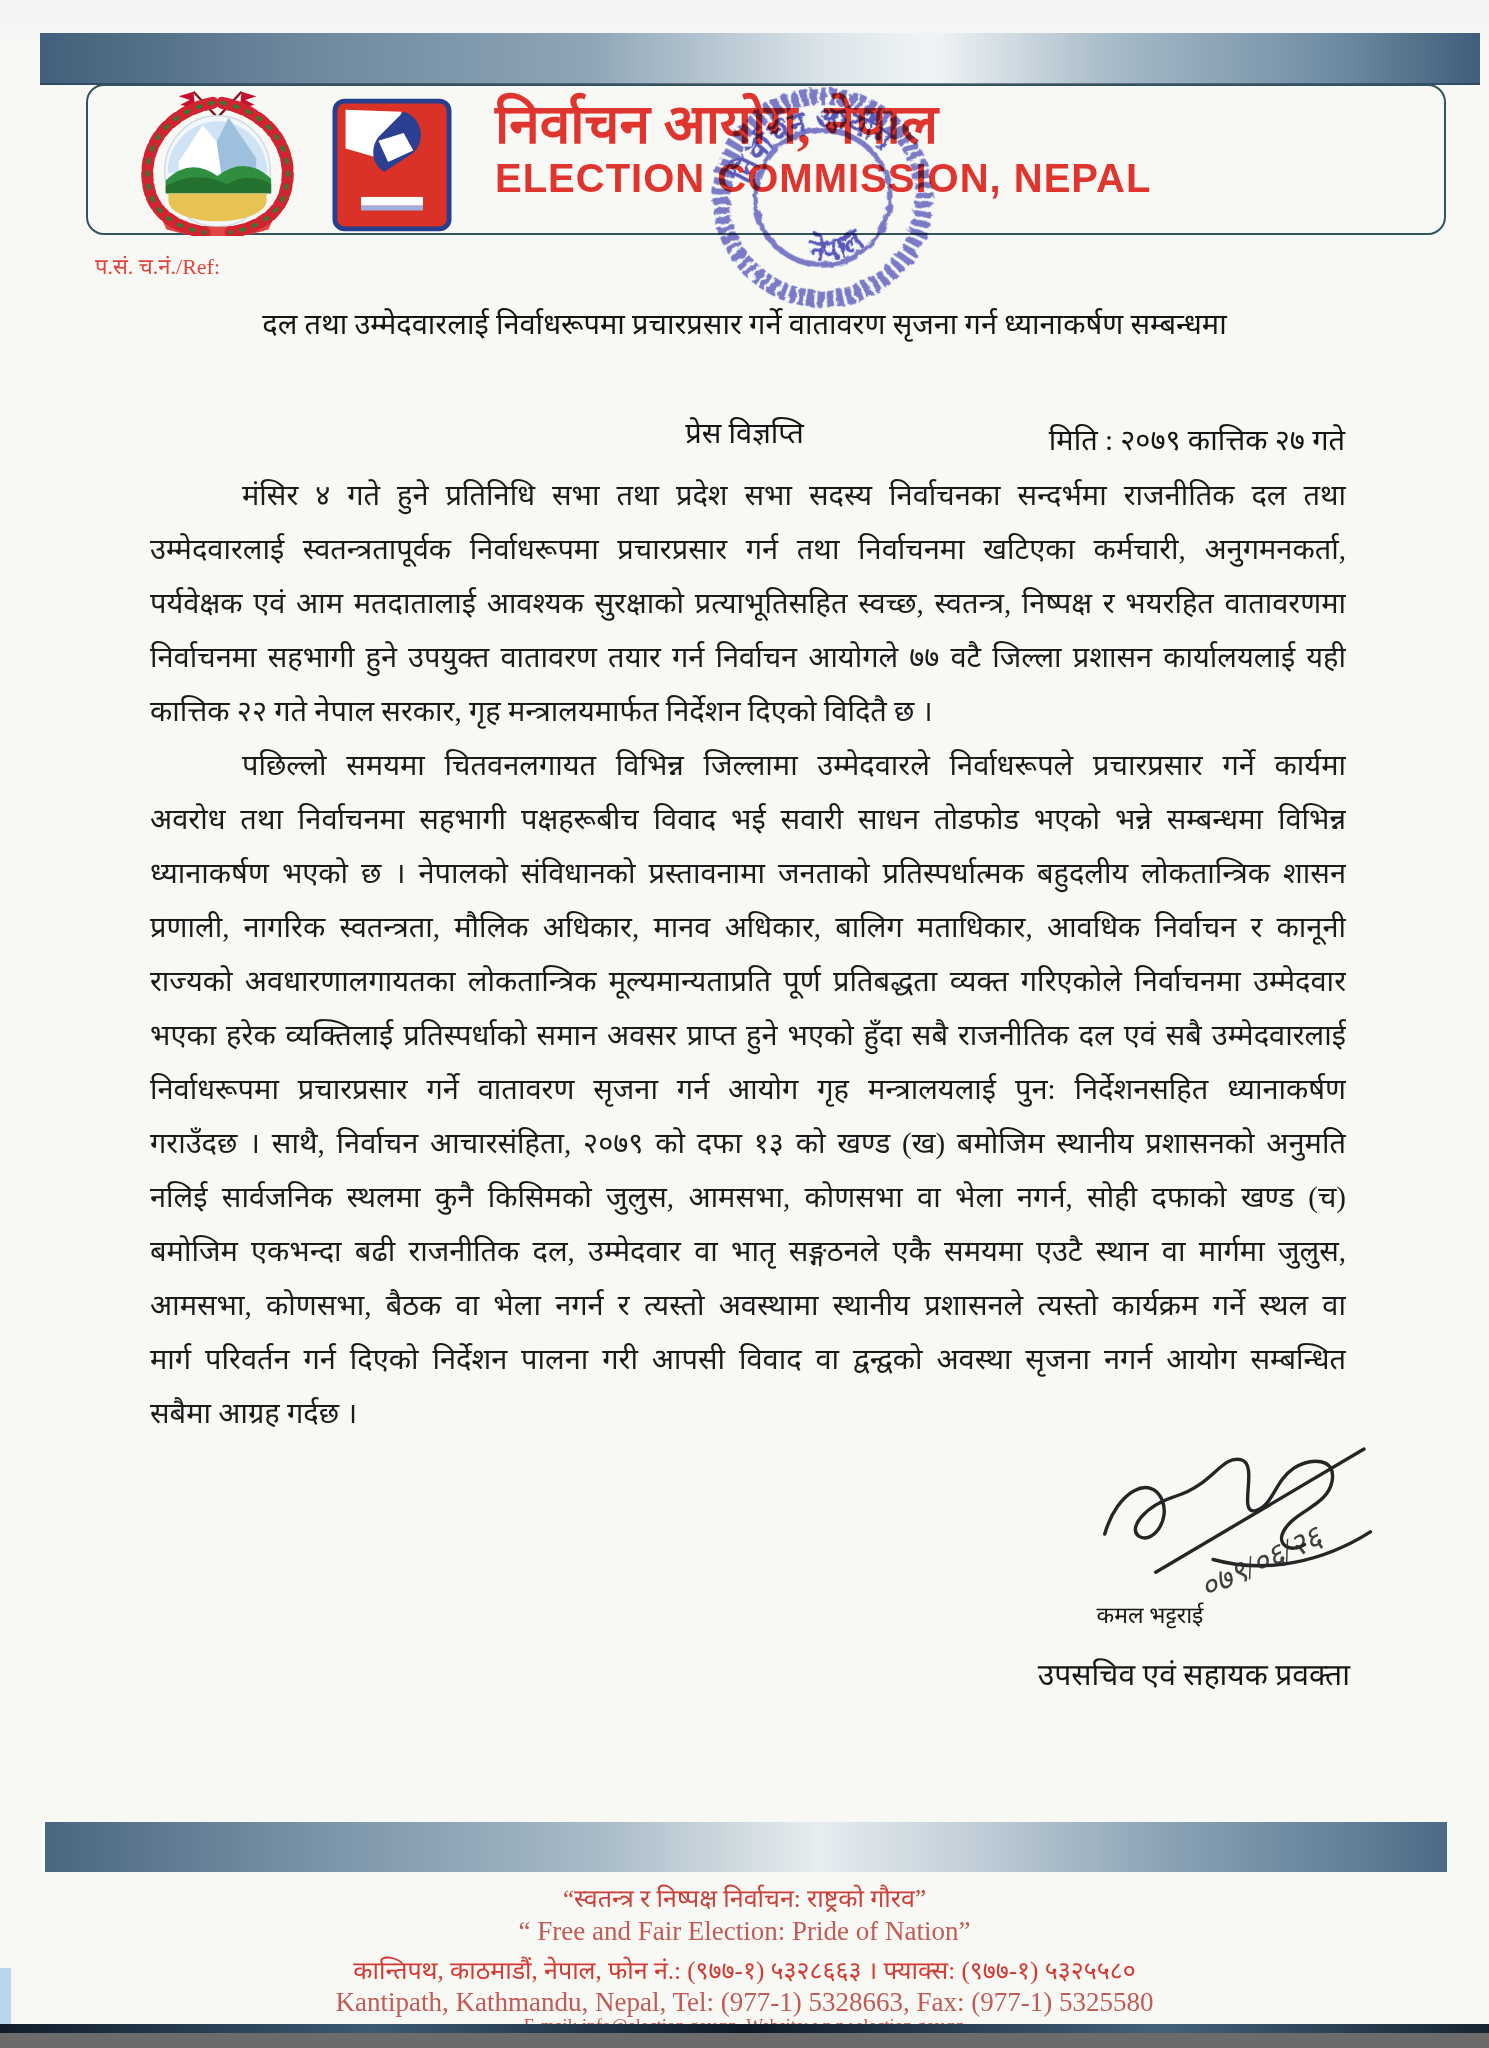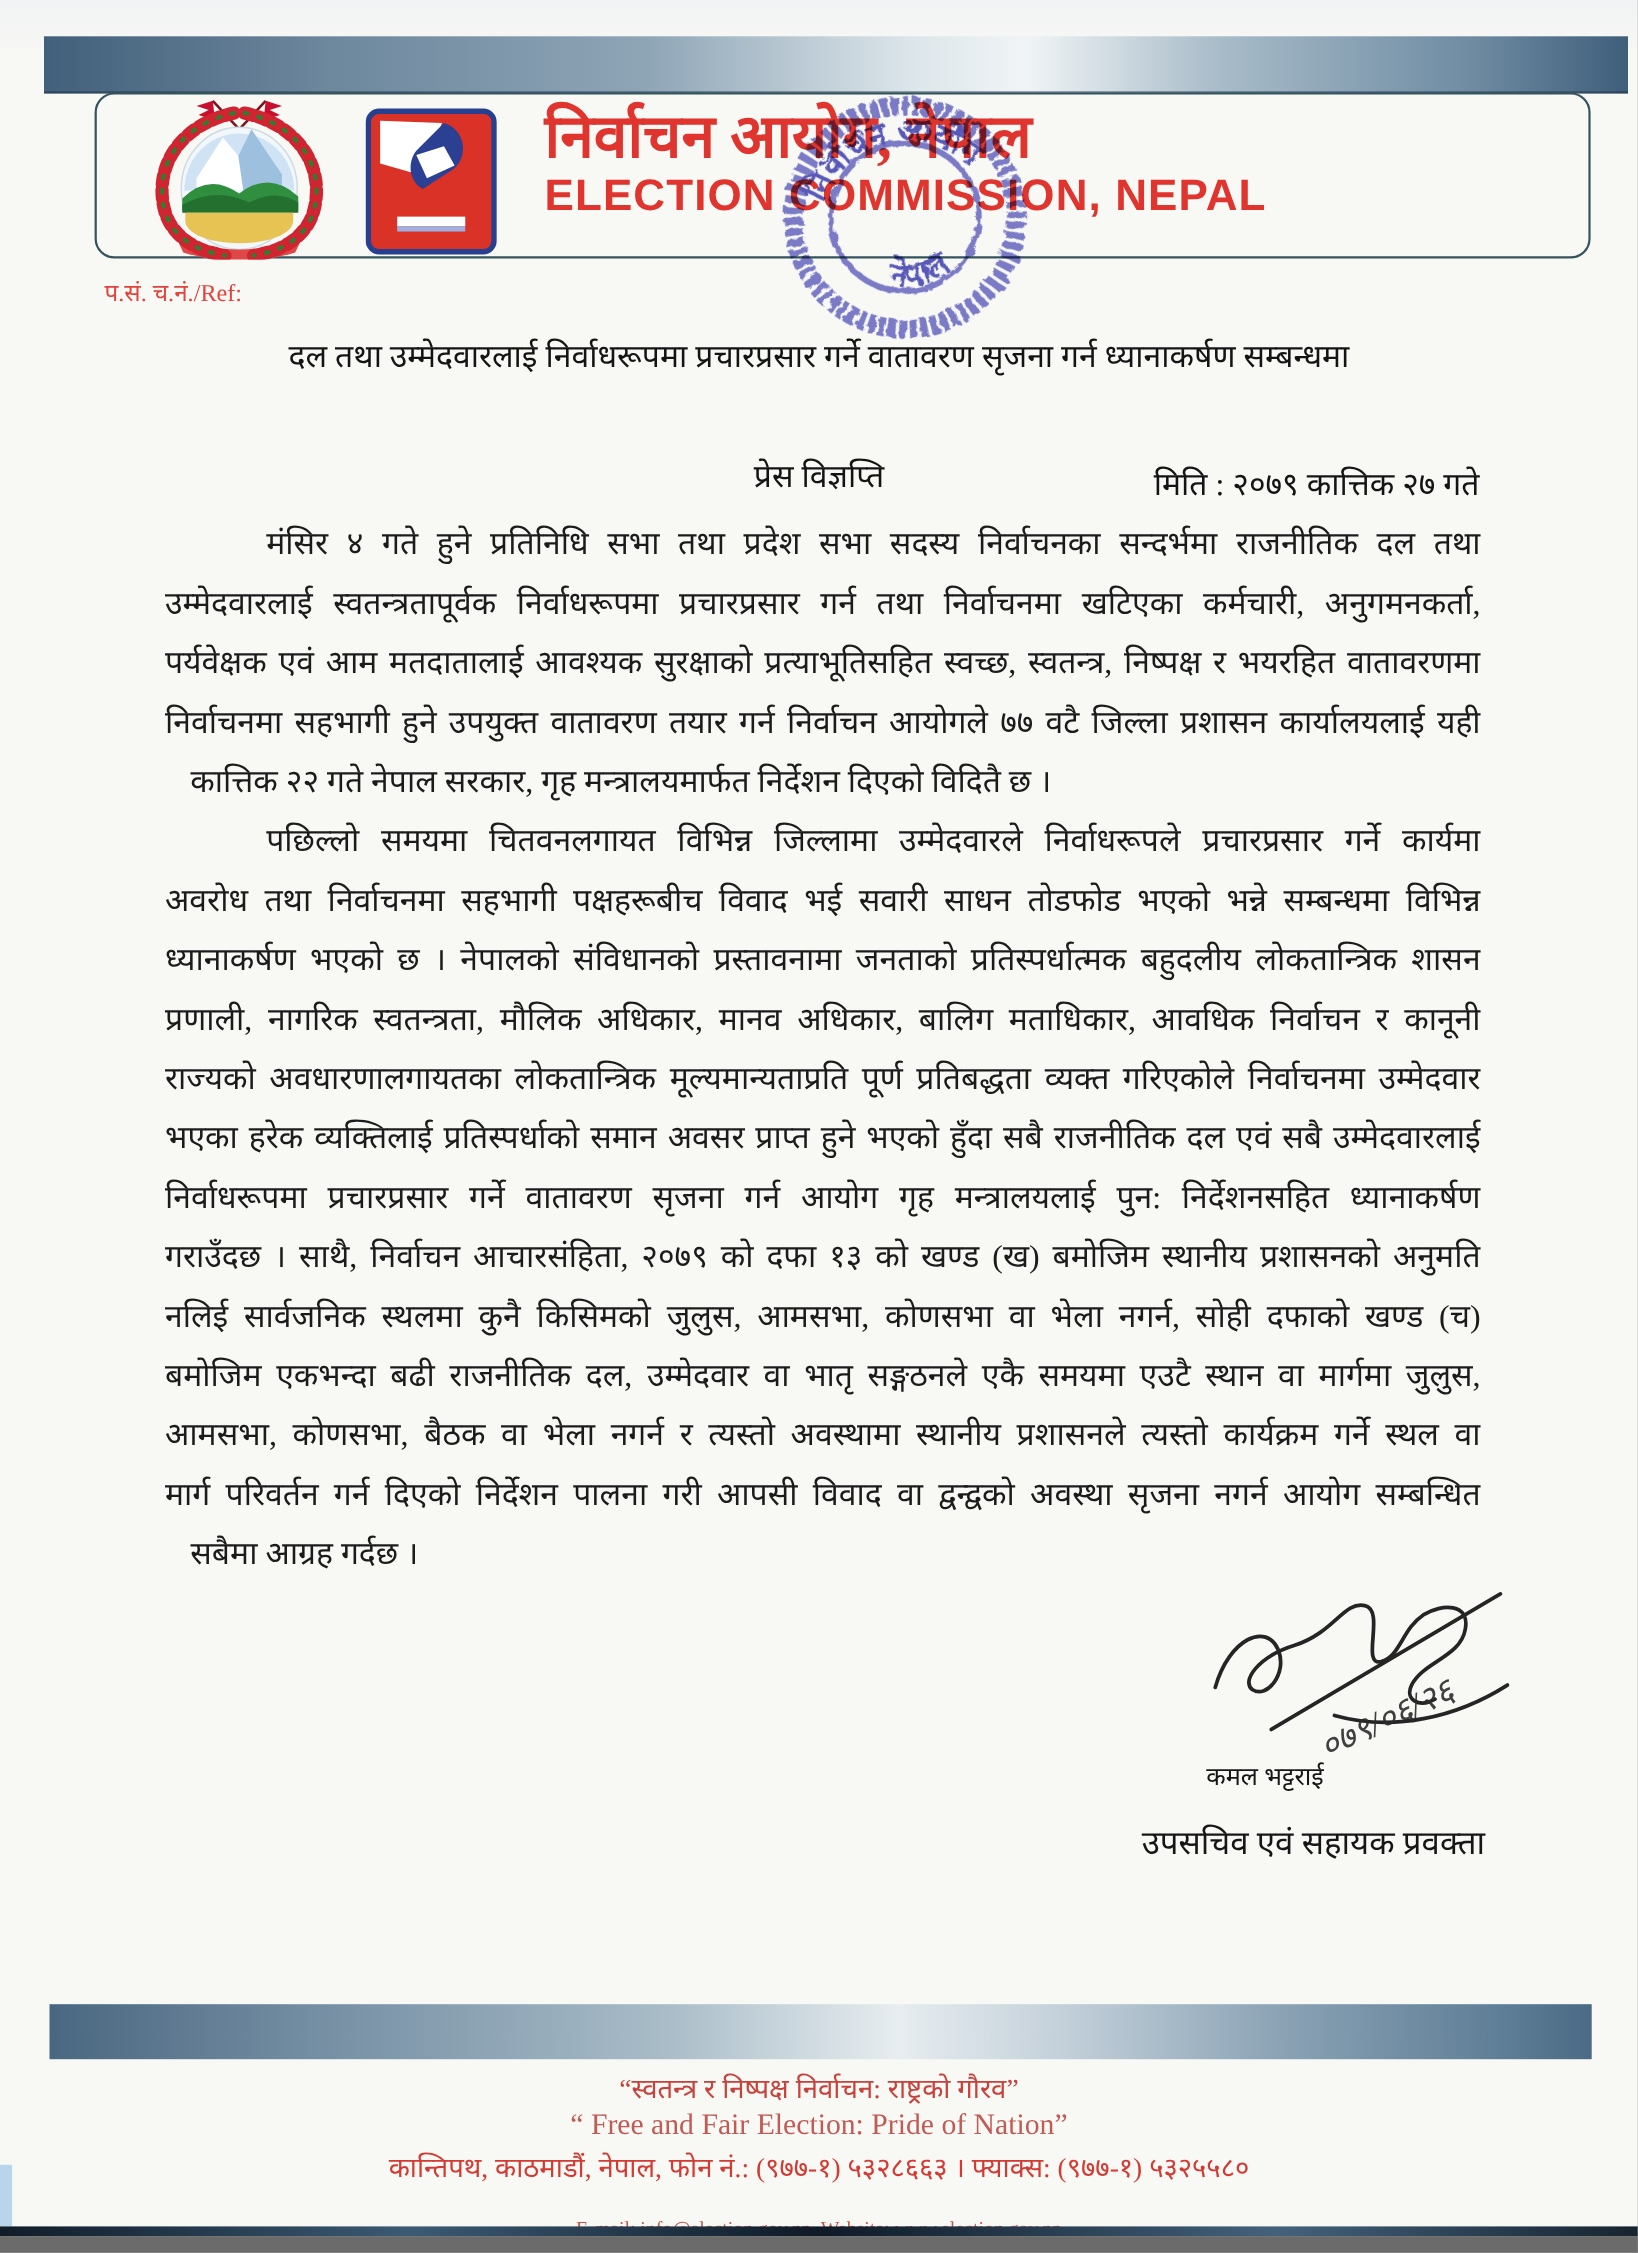--- a/index.html
+++ b/index.html
@@ -43,21 +43,21 @@
   .doc-type { position:absolute; top:366px; left:0; right:0; text-align:center; font-size:29px; color:#141414;margin-top:46px; }
   .date-line{ position:absolute; top:419px; right:144px; font-size:29px; color:#141414; }
 
   
   .body-text { position:absolute; top:468px; left:150px; width:1196px; font-size:29px; }
   .para-line {
     height:54px; line-height:54px; overflow:hidden;
     text-align:justify; text-align-last:justify; white-space:normal;
   }
   .para-line.first { text-indent:92px; }
-  .para-line.last  { text-align-last:left;margin-left:23px; }
+  .para-line.last  { text-align-last:left; }
 
   
   .signature-svg { position:absolute; top:1432px; left:1085px; width:320px; height:170px; }
   .hand-date { position:absolute; top:1540px; left:1195px; font-size:31px; color:#2c2c2c; transform:rotate(-25deg); font-style:italic; opacity:.9; }
   .sig-name  { position:absolute; top:1598px; left:950px; width:400px; text-align:center; font-size:23px; color:#161616; }
   .sig-title { position:absolute; top:1653px; left:850px; width:500px; text-align:right; font-size:30px; color:#161616; }
 
   
   .slogan-np { position:absolute; top:1880px; left:0; right:0; text-align:center; font-size:25px; color:#c8423c; }
   .slogan-en { position:absolute; top:1916px; left:0; right:0; text-align:center; font-size:27px; color:#c05b55; }
@@ -175,18 +175,19 @@
     </g>
   </svg>
   <div class="hand-date">०७९/०६/२६</div>
   <div class="sig-name">कमल भट्टराई</div>
   <div class="sig-title">उपसचिव एवं सहायक प्रवक्ता</div>
 
   <div class="footer-bar"></div>
   <div class="slogan-np">“स्वतन्त्र र निष्पक्ष निर्वाचन: राष्ट्रको गौरव”</div>
   <div class="slogan-en">“ Free and Fair Election: Pride of Nation”</div>
   <div class="addr-np">कान्तिपथ, काठमाडौं, नेपाल, फोन नं.: (९७७-१) ५३२८६६३ । फ्याक्स: (९७७-१) ५३२५५८०</div>
+  <div class="addr-en">Kantipath, Kathmandu, Nepal, Tel: (977-1) 5328663, Fax: (977-1) 5325580</div>
   <div class="email-line">E-mail: info@election.gov.np, Website: www.election.gov.np</div>
 
   <div class="left-sliver"></div>
   <div class="bottom-strip"></div>
 
 </div>
 
 </body></html>

